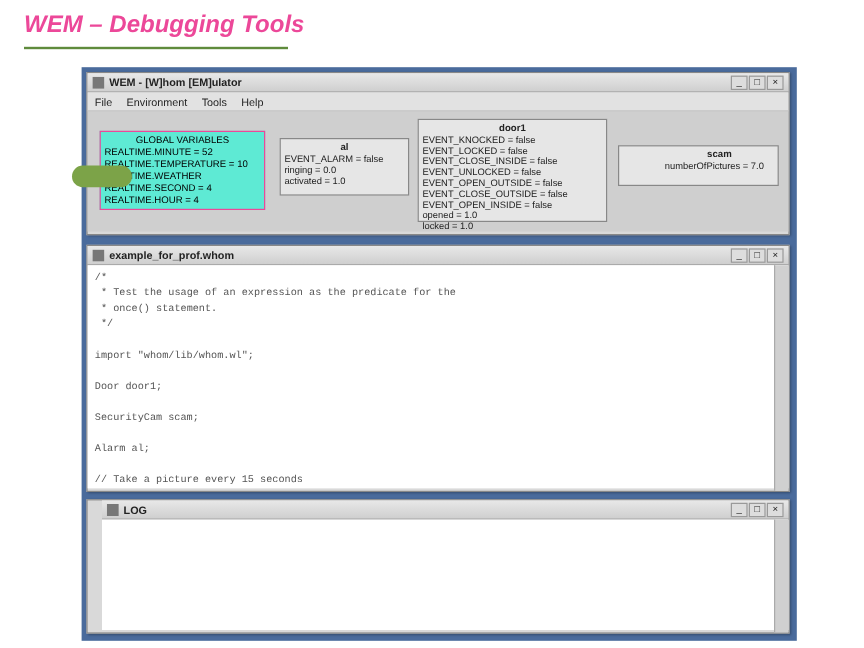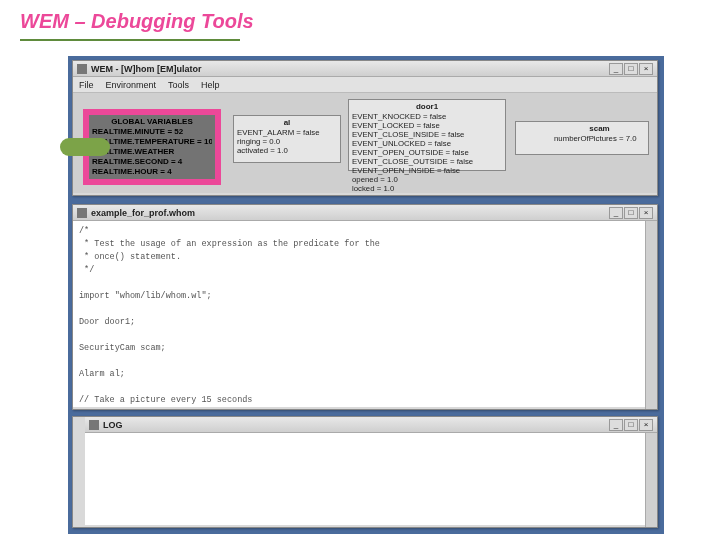--- a/index.html
+++ b/index.html
@@ -88,40 +88,40 @@
   .vars-area {
     position: relative;
     height: 100px;
     background: #cfcfcf;
     overflow: hidden;
   }
   .globals-panel {
     position: absolute;
     left: 10px; top: 16px;
     width: 138px;
-    background: #737373;
-    border: 6px solid #ec4899;
+    background: #5eead4;
+    border: 1px solid #ec4899;
     padding: 2px 3px;
     font-size: 8px;
-    font-weight: bold;
+    font-weight: normal;
     line-height: 10px;
     color: #000;
   }
   .obj-panel {
     position: absolute;
     border: 1px solid #888;
     background: #e6e6e6;
     padding: 2px 3px;
     font-size: 7.8px;
     line-height: 9px;
     color: #222;
   }
   .obj-title { font-weight: bold; text-align: center; font-size: 8px; margin-bottom: 1px; }
   .obj-al { left: 160px; top: 22px; width: 108px; height: 48px; }
-  .obj-door { left: 275px; top: 6px; width: 158px; height: 72px; }
+  .obj-door { left: 275px; top: 6px; width: 158px; height: 86px; }
   .obj-scam { left: 442px; top: 28px; width: 134px; height: 34px; padding-left: 38px; }
   
   .win-editor { left: 4px; top: 148px; width: 586px; height: 206px; }
   .editor-body {
     background: #fff;
     height: 186px;
     padding: 4px 6px;
     font-family: "Courier New", monospace;
     font-size: 8.5px;
     line-height: 13px;

